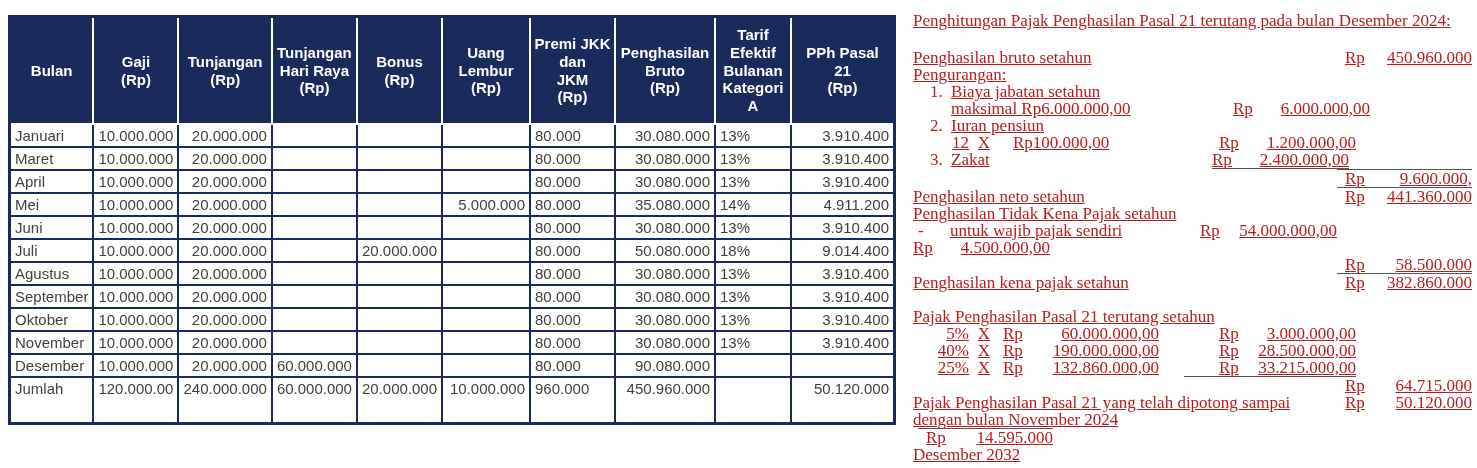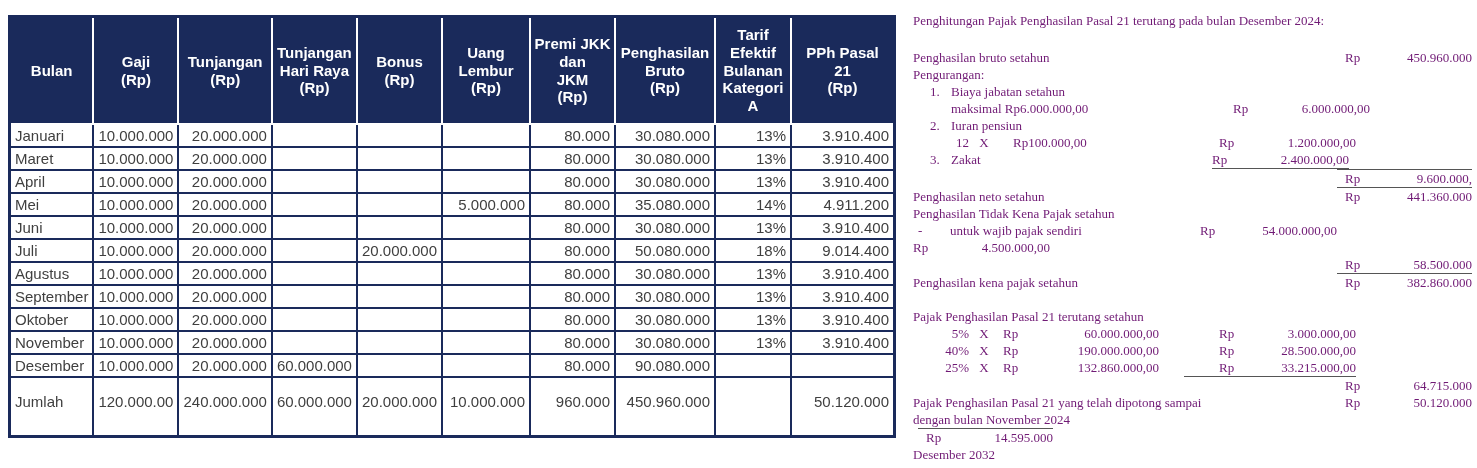--- a/index.html
+++ b/index.html
@@ -19,26 +19,26 @@
                  border-right:2px solid #ffffff; border-bottom:2px solid #ffffff; }
   table.sal th:last-child { border-right:none; }
   table.sal td { background:#ffffff; color:#3f3f3f; font-size:15px; height:21px;
                  padding:0 4px; overflow:hidden; white-space:nowrap;
                  border-right:2px solid #1a2a5b; border-bottom:2px solid #1a2a5b; }
   table.sal td:last-child { border-right:none; }
   table.sal tr:last-child td { border-bottom:none; }
   table.sal td.c0 { text-align:left; }
   table.sal td.c1, table.sal td.c2, table.sal td.c3, table.sal td.c4, table.sal td.c5,
   table.sal td.c7, table.sal td.c9 { text-align:right; }
-  table.sal td.c6, table.sal td.c8 { text-align:right; }
-  table.sal tr.total-row td { height:42px; vertical-align:top; padding-top:15px; }
+  table.sal td.c6, table.sal td.c8 { text-align:left; }
+  table.sal tr.total-row td { height:42px; vertical-align:top; padding-top:2px; }
 
   
   .calc { position:absolute; left:913px; top:12px; width:561px;
-          font-family:"Liberation Serif", serif; font-size:13px; color:#701a75; }
+          font-family:"Liberation Serif", serif; font-size:17px; color:#b91c1c;text-decoration:underline; }
   .calc .title { line-height:18px; margin-bottom:19px; }
   .crow { display:flex; min-height:17px; line-height:17px; }
   .crow.spacer { height:17px; }
   .lbl { width:282px; }
   .lbl.wide { width:419px; }
   .mid { width:137px; display:flex; }
   .rgt { width:127px; margin-left:13px; display:flex; }
   .rp  { flex:0 0 auto; }
   .amt { flex:1 1 auto; text-align:right; }
   .ind1 { padding-left:17px; }

